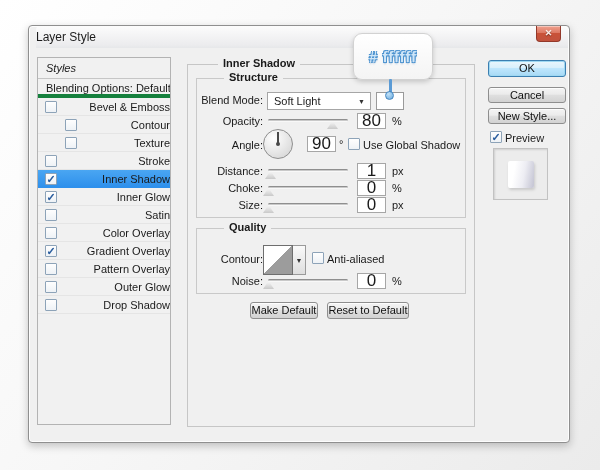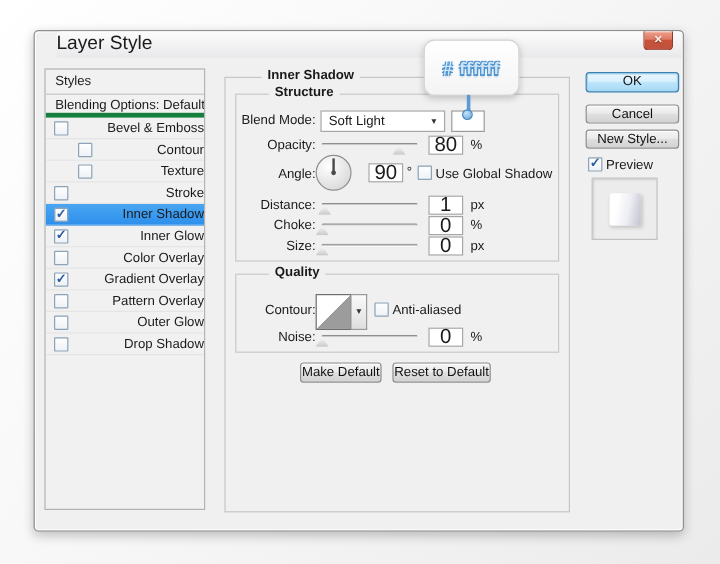--- a/index.html
+++ b/index.html
@@ -10,24 +10,24 @@
     background: linear-gradient(130deg,#ffffff 0%,#f7f7f7 45%,#ebebeb 100%);
     position: relative;
   }
   .dialog {
     position:absolute; left:28px; top:25px; width:542px; height:418px;
     background:#f0f0f0;
     border:1px solid #8f8f8f; border-radius:4px;
     box-shadow:0 3px 9px rgba(0,0,0,.22), inset 0 0 0 1px rgba(255,255,255,.85);
   }
   .titlebar {
-    position:absolute; left:18px; top:0; right:1px; height:22px;
+    position:absolute; left:7px; top:0; right:1px; height:22px;
     background:linear-gradient(180deg,#fcfcfc,#ececee 85%,#e6e7e9);
     border-radius:4px 4px 0 0; line-height:22px; 
-    font-size:16px; color:#1c1c1c;
+    font-size:12px; color:#1c1c1c;
   }
   .close-btn {
     position:absolute; right:8px; top:0; width:25px; height:16px;
     background:linear-gradient(180deg,#f0a18f 0%,#dd7963 45%,#c95238 50%,#c1523d 100%);
     border:1px solid #93382a; border-top:none; border-radius:0 0 4px 4px;
     color:#fbeee9; font-size:9px; font-weight:bold; text-align:center; line-height:15px;
     text-shadow:0 1px 1px rgba(0,0,0,.4);
     box-shadow:inset 0 1px 0 rgba(255,255,255,.4);
     cursor:pointer;
   }
@@ -134,21 +134,21 @@
     font-size:14px; font-weight:bold; letter-spacing:1px; color:#cfe6f8;
     text-shadow:-1px -1px 0 #4e94d0, 1px -1px 0 #4e94d0, -1px 1px 0 #4e94d0,
                  1px 1px 0 #4e94d0, 0 2px 2px rgba(60,120,180,.45);
   }
   .pin-line { position:absolute; left:360px; top:53px; width:3px; height:14px; background:#5b9bd5; border-radius:1px; z-index:5; }
   .pin-head {
     position:absolute; left:356px; top:65px; width:9px; height:9px; border-radius:50%;
     background:radial-gradient(circle at 35% 30%,#c3e2f8,#66a8dd);
     border:1px solid #4586c0; z-index:6;
   }
-  .static { cursor:default; }
+  .static { cursor:default;font-style:italic; }
 </style>
 </head>
 <body>
 
 <div class="dialog">
 
   <div class="titlebar">
     <span>Layer Style</span>
   </div>
   <div class="close-btn">
@@ -187,20 +187,26 @@
       <span class="cb">
           <i>✓</i>
         </span>
       <span class="lbl">Inner Shadow</span>
     </div>
     <div class="sb-item">
       <span class="cb">
           <i>✓</i>
         </span>
       <span class="lbl">Inner Glow</span>
+    </div>
+    <div class="sb-item">
+      <span class="cb">
+          <i></i>
+        </span>
+      <span class="lbl">Satin</span>
     </div>
     <div class="sb-item">
       <span class="cb">
           <i></i>
         </span>
       <span class="lbl">Color Overlay</span>
     </div>
     <div class="sb-item">
       <span class="cb">
           <i>✓</i>

